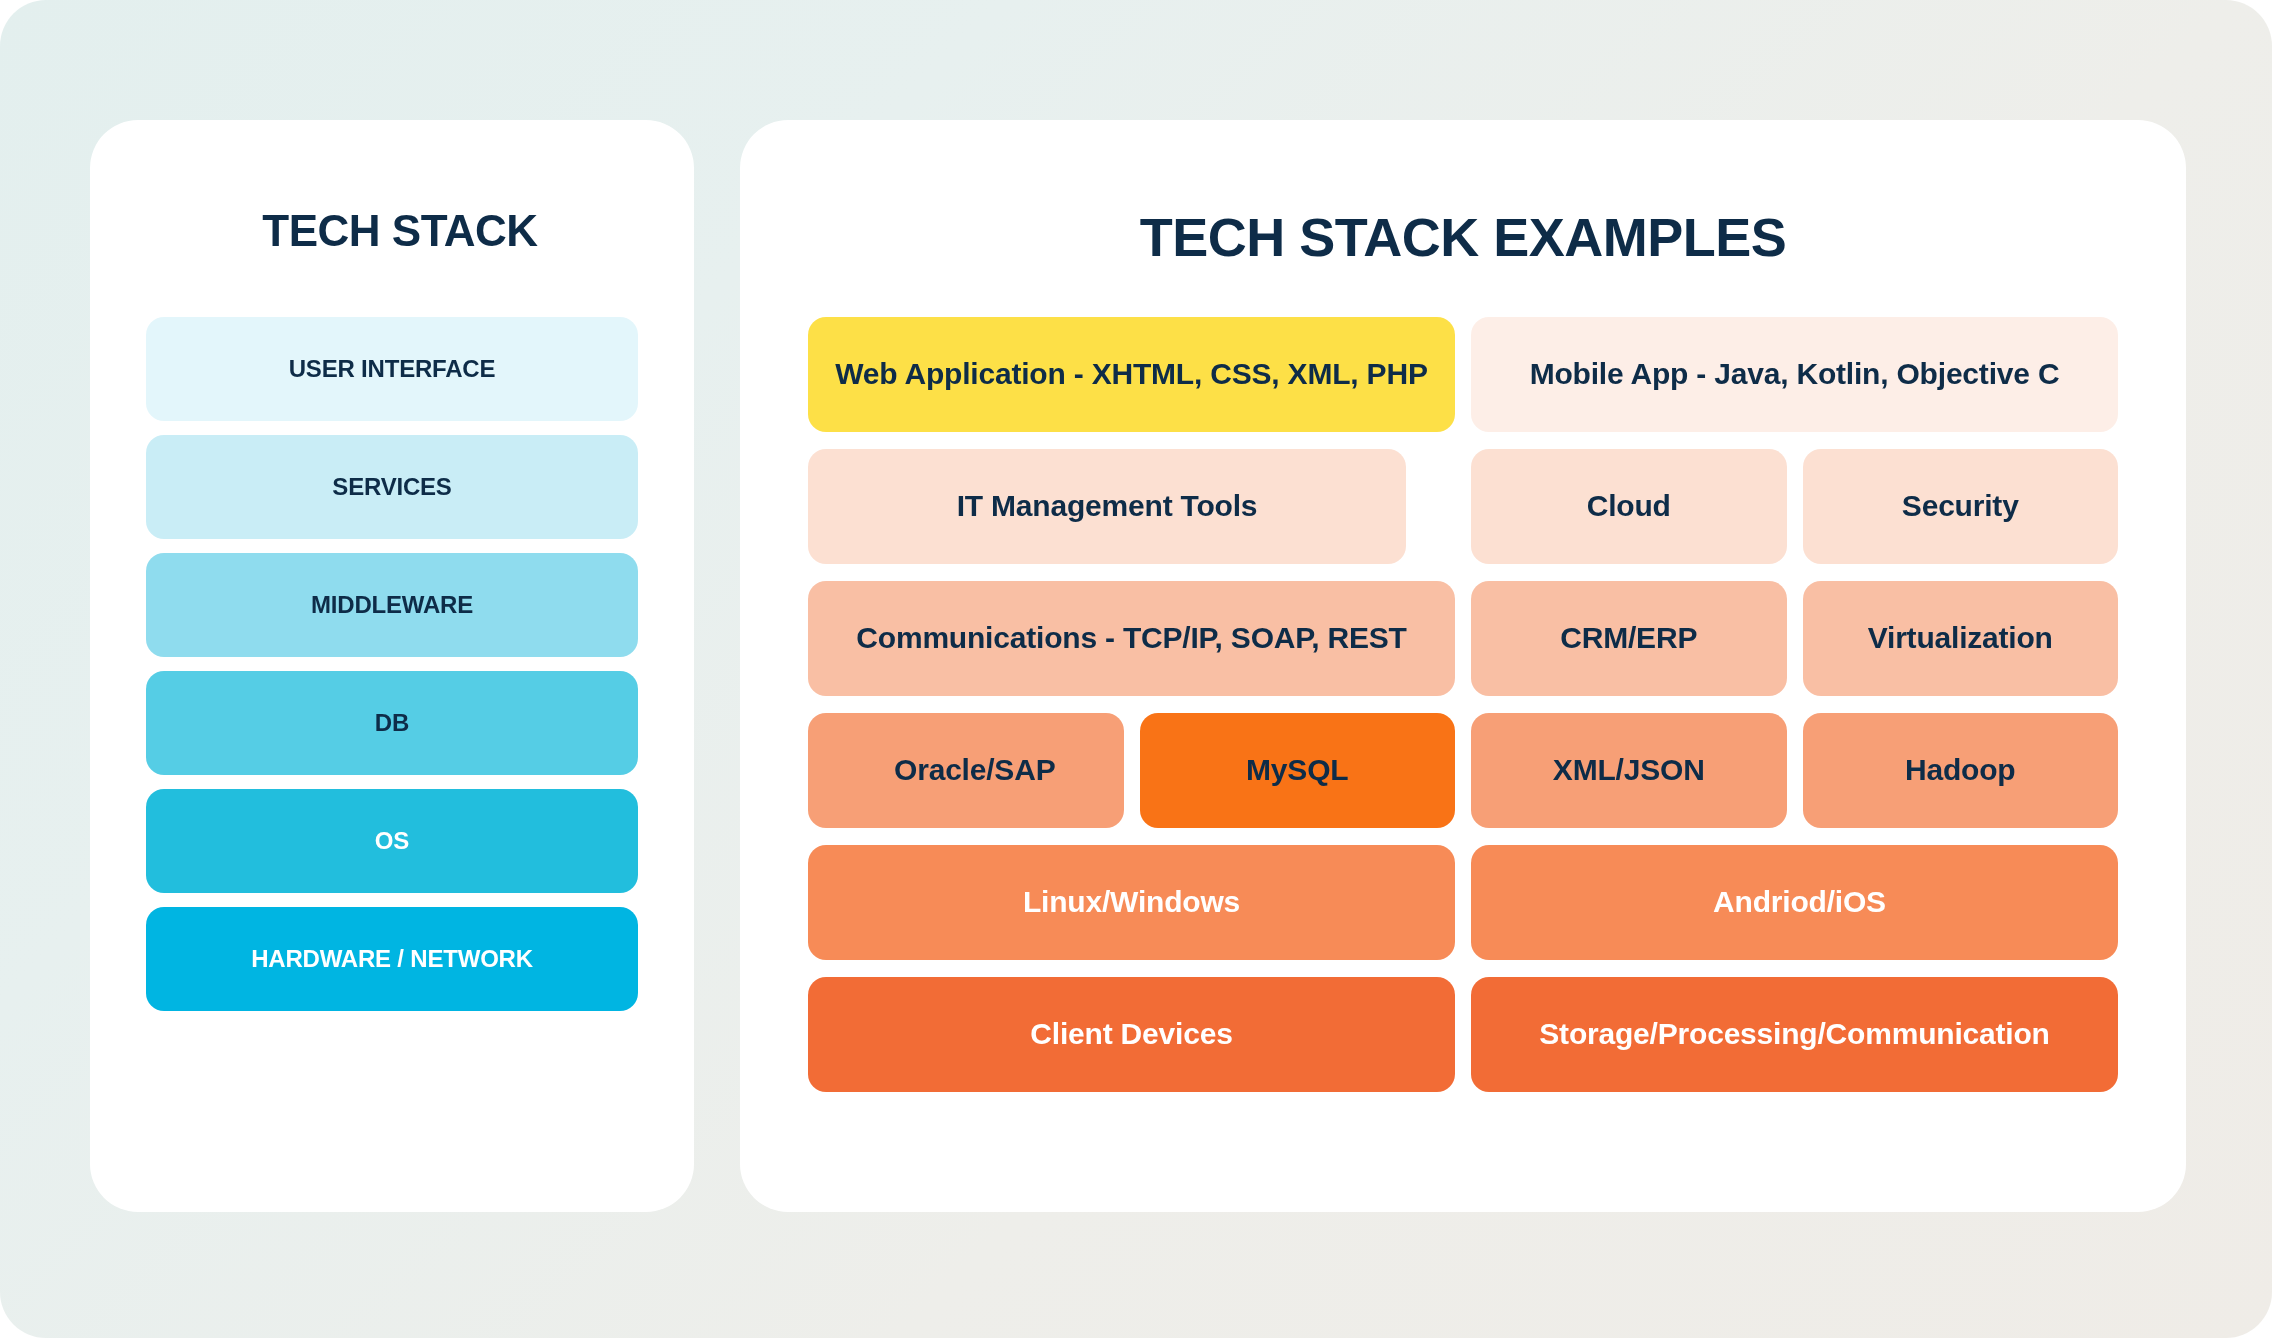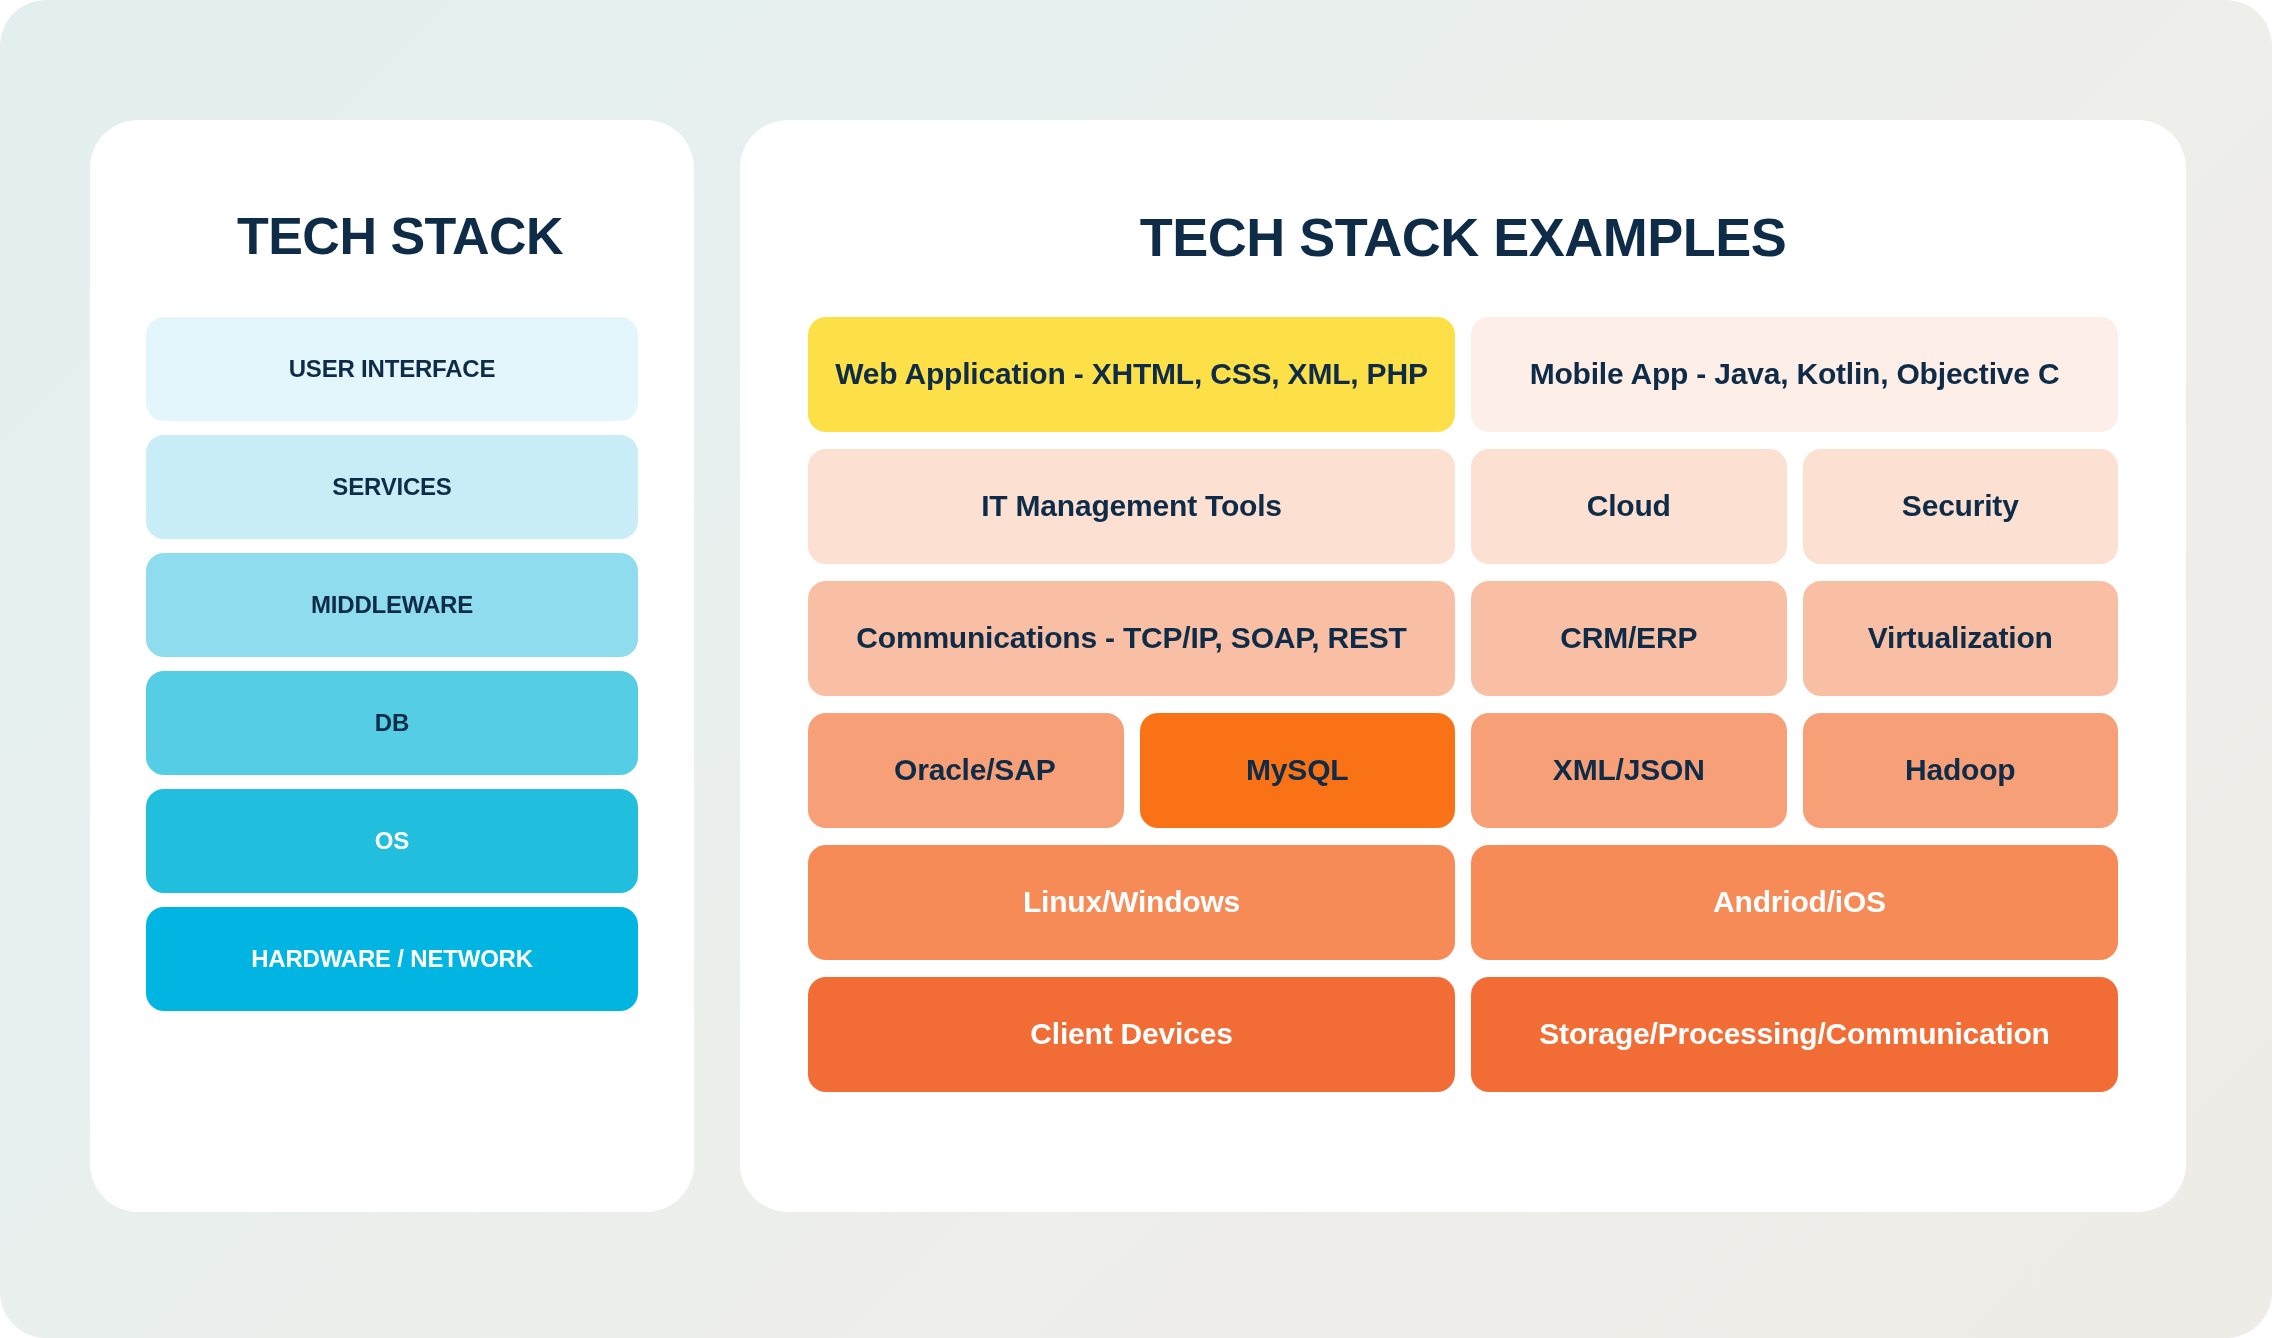--- a/index.html
+++ b/index.html
@@ -52,21 +52,21 @@
     right: 0;
     text-align: center;
     color: #0e2c48;
     font-weight: 700;
     letter-spacing: -0.5px;
     white-space: nowrap;
   }
 
   #left-card .card-title {
     top: 86px;
-    font-size: 52px;
+    font-size: 44px;
     margin-left: 16px;
   }
 
   #right-card .card-title {
     top: 86px;
     font-size: 54px;
   }
 
   
   .rowset {
@@ -141,21 +141,21 @@
 
   <div id="right-card" class="card">
     <div class="card-title">TECH STACK EXAMPLES</div>
     <div id="right-rows" class="rowset">
         <div class="pill right" style="left: 68px; width: 647px; top: 197px; background: #fde047; color: rgb(14, 44, 72);">
           <span>Web Application - XHTML, CSS, XML, PHP</span>
         </div>
         <div class="pill right" style="left: 731px; width: 647px; top: 197px; background: rgb(253, 238, 231); color: rgb(14, 44, 72);">
           <span>Mobile App - Java, Kotlin, Objective C</span>
         </div>
-        <div class="pill right" style="left: 68px; width: 647px; top: 329px; background: rgb(252, 224, 210); color: rgb(14, 44, 72);">
+        <div class="pill right" style="left: 68px; width: 598px; top: 329px; background: rgb(252, 224, 210); color: rgb(14, 44, 72);">
           <span>IT Management Tools</span>
         </div>
         <div class="pill right" style="left: 731px; width: 315.5px; top: 329px; background: rgb(252, 224, 210); color: rgb(14, 44, 72);">
           <span>Cloud</span>
         </div>
         <div class="pill right" style="left: 1062.5px; width: 315.5px; top: 329px; background: rgb(252, 224, 210); color: rgb(14, 44, 72);">
           <span>Security</span>
         </div>
         <div class="pill right" style="left: 68px; width: 647px; top: 461px; background: rgb(249, 191, 164); color: rgb(14, 44, 72);">
           <span>Communications - TCP/IP, SOAP, REST</span>

